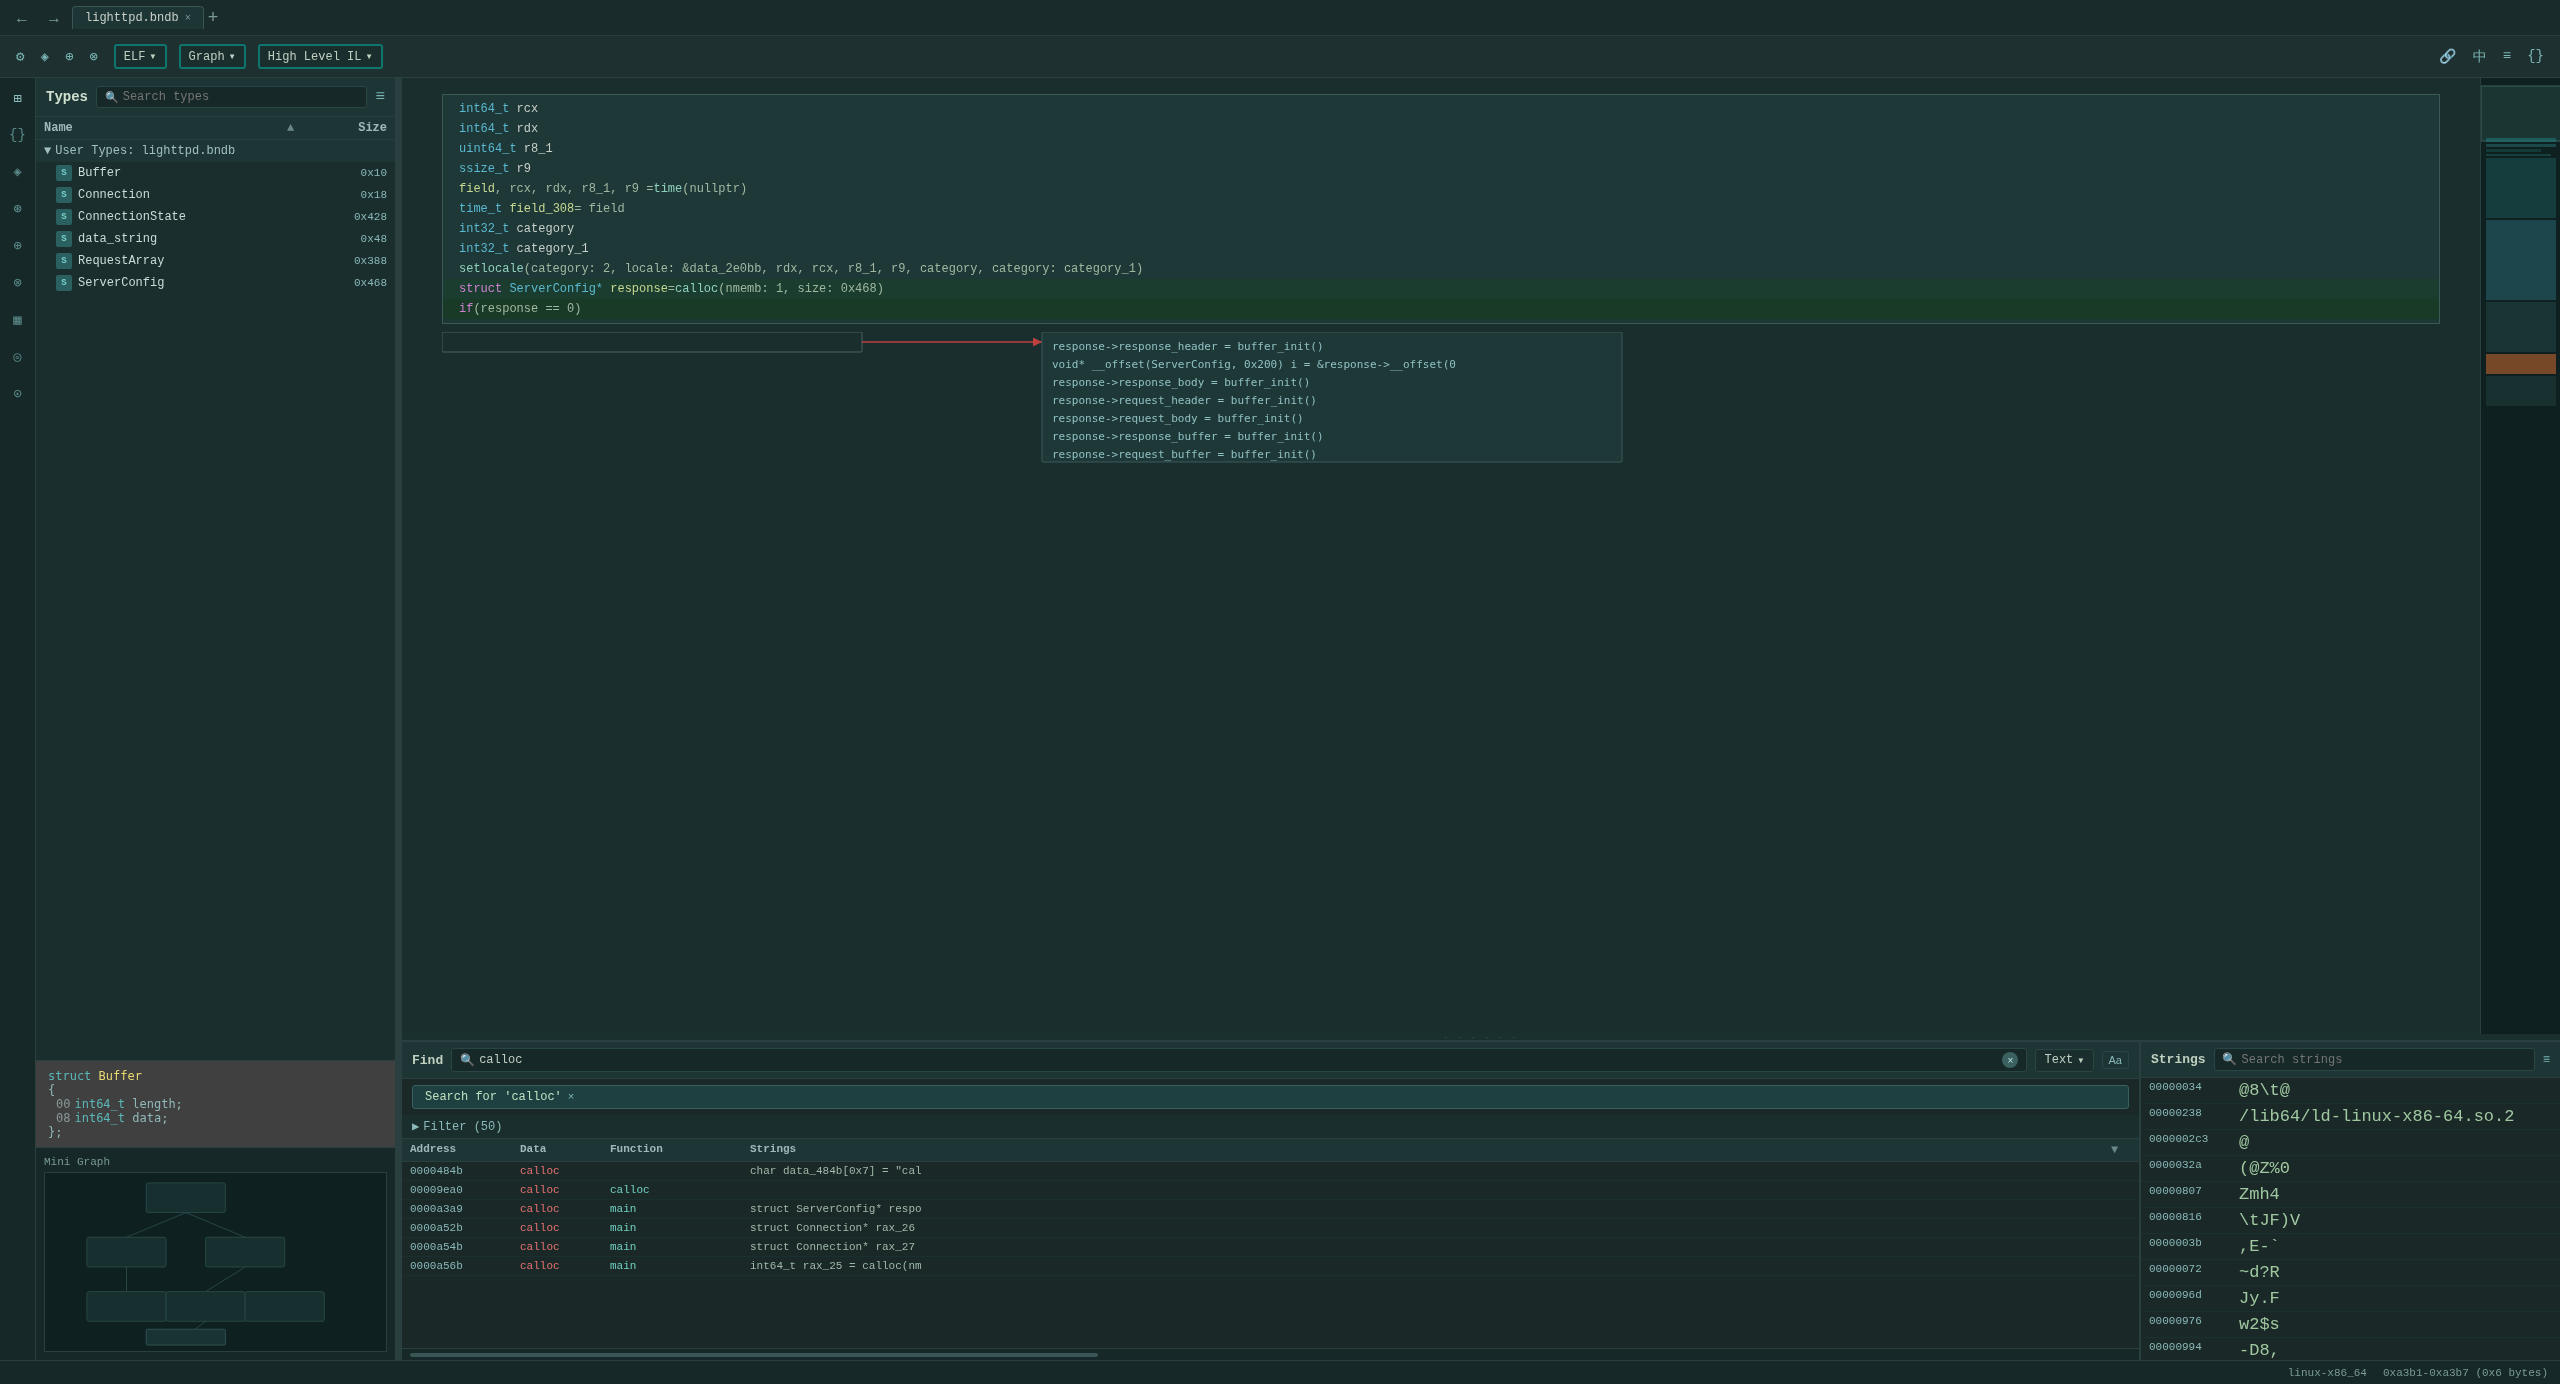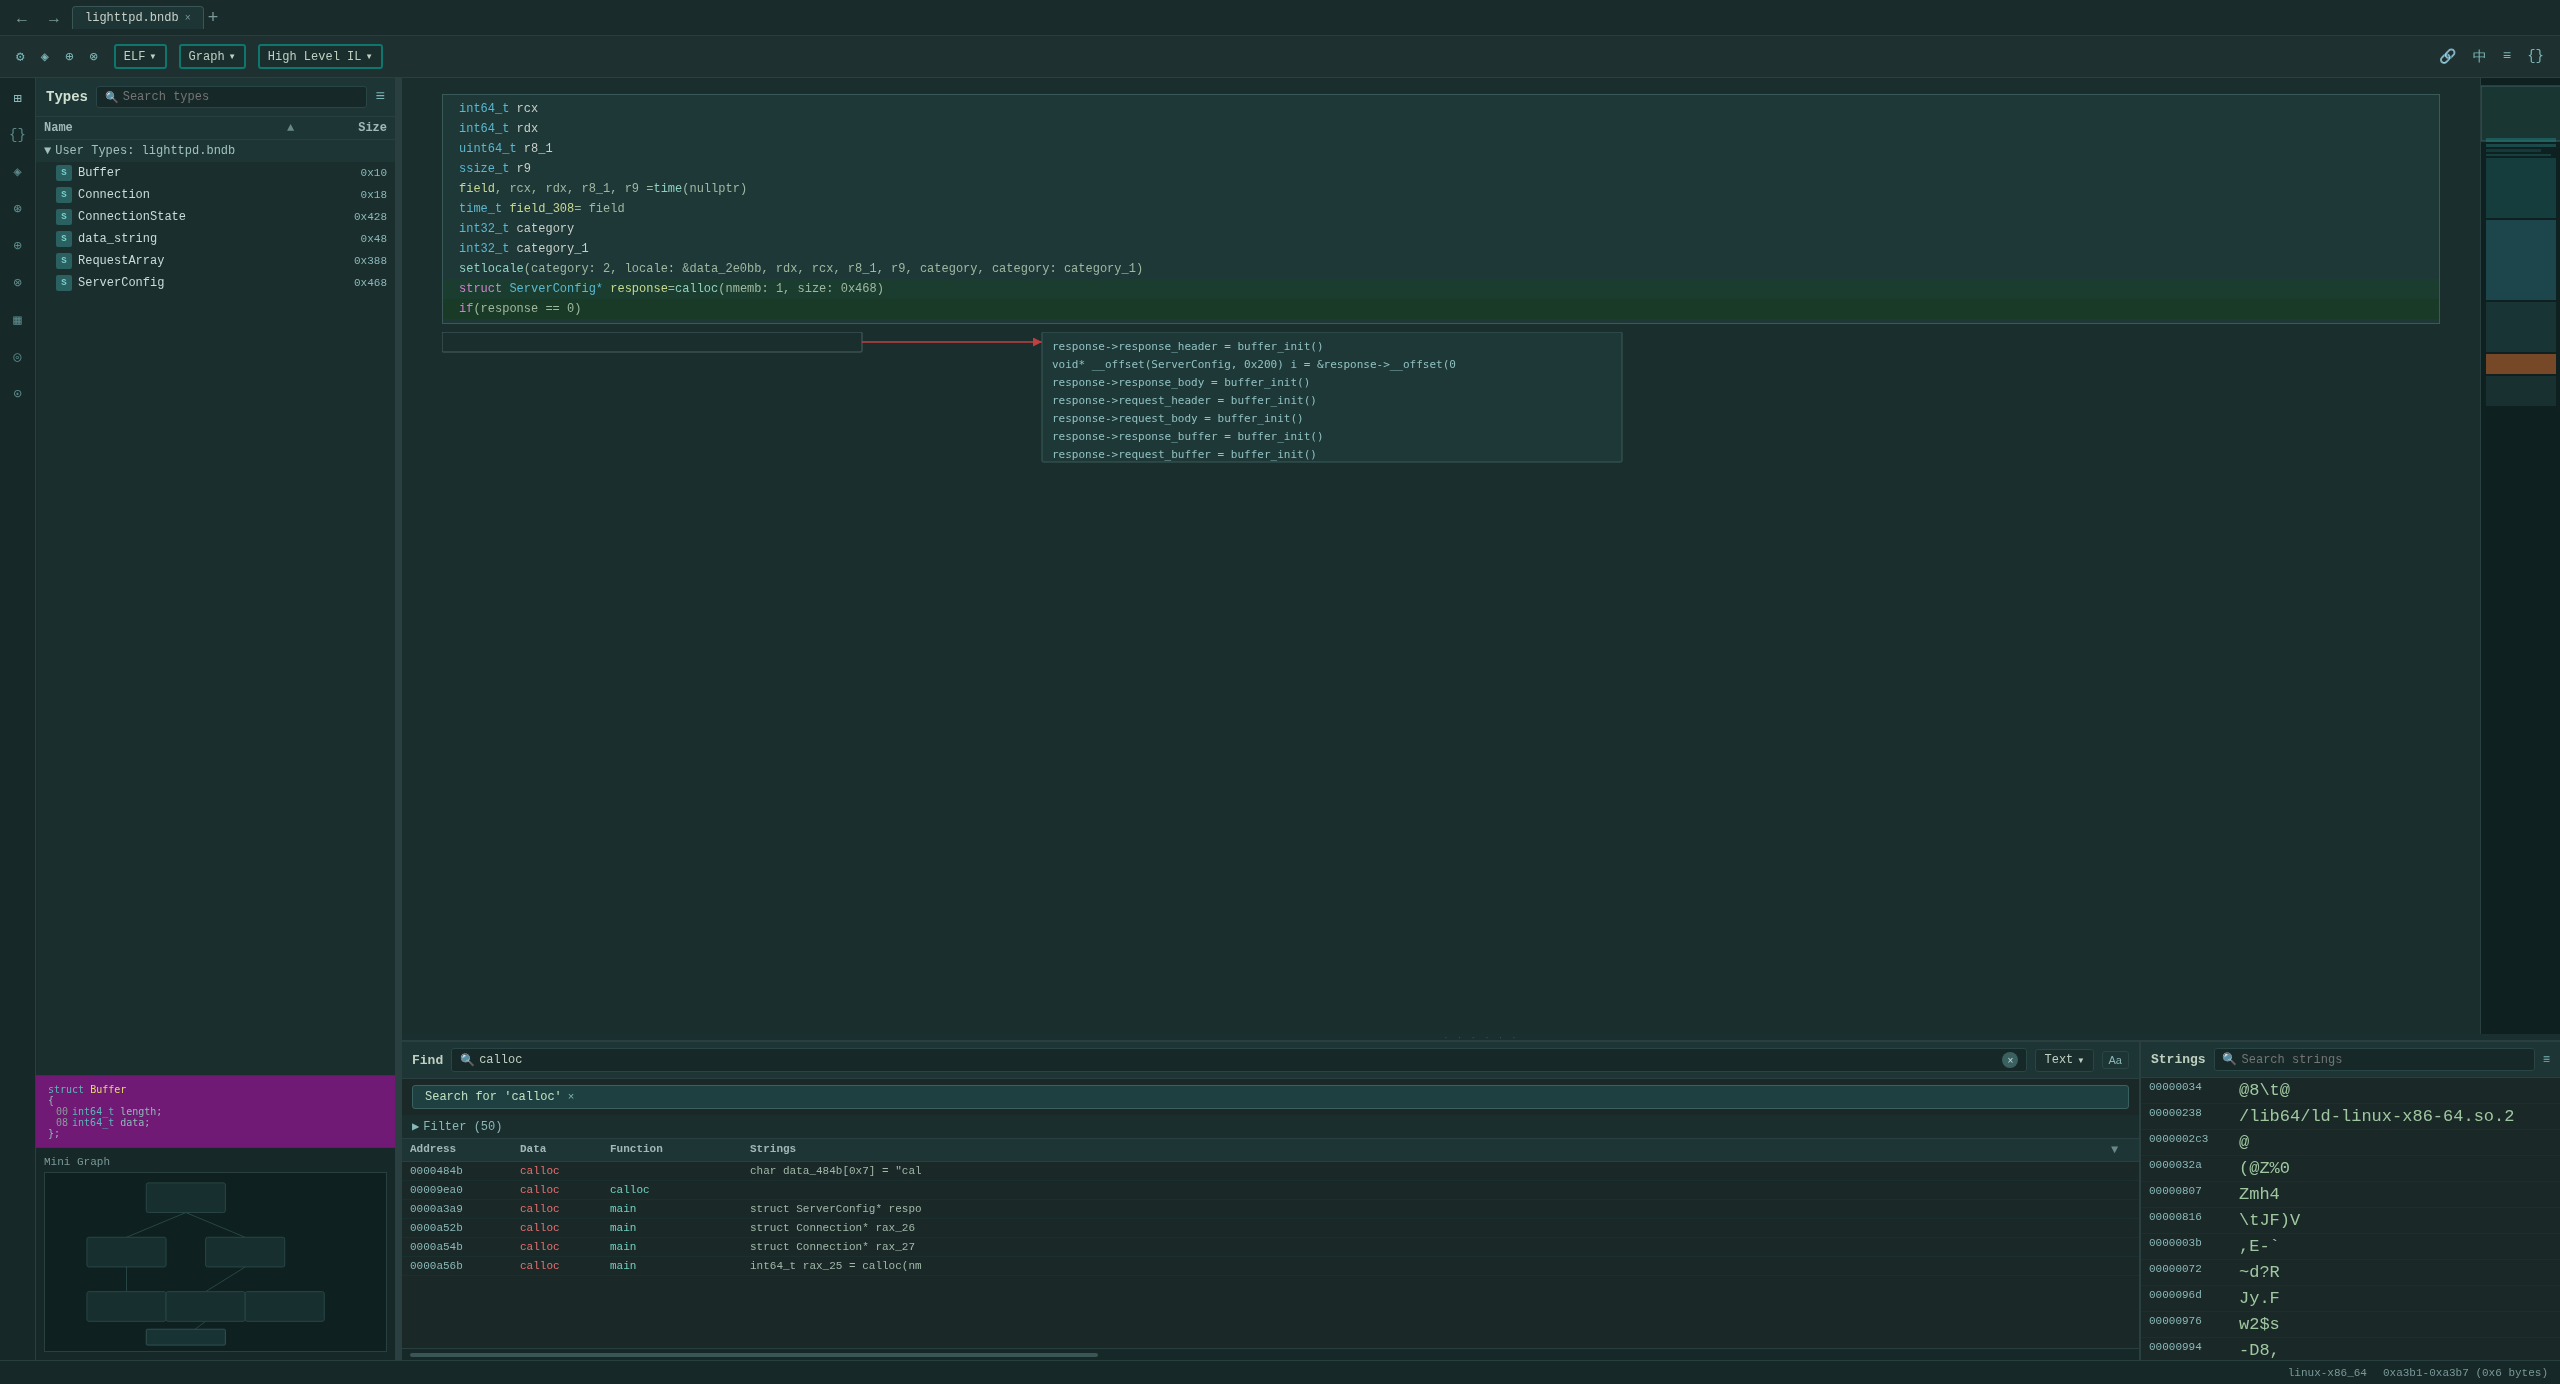--- a/index.html
+++ b/index.html
@@ -212,23 +212,23 @@
       margin-right: 6px;
       flex-shrink: 0;
     }
     .badge-s { background: #2a6060; color: #7ad0d0; }
     .type-name { flex: 1; color: #c8dcd8; }
     .type-size { width: 60px; text-align: right; color: #8ab8b8; font-size: 11px; }
 
     
     .struct-preview {
       padding: 8px 12px;
-      background: #701a75;
+      background: #404040;
       border-top: 1px solid #2a4040;
-      font-size: 10px;
+      font-size: 12px;
       color: #90b8b8;
       font-family: 'Consolas', monospace;
     }
     .struct-kw { color: #5ab8b8; }
     .struct-name-h { color: #e8d870; }
     .struct-field { padding-left: 8px; }
     .struct-type { color: #5ab8b8; }
     .struct-offset { color: #8a9898; margin-right: 4px; }
 
     .mini-graph-panel {

